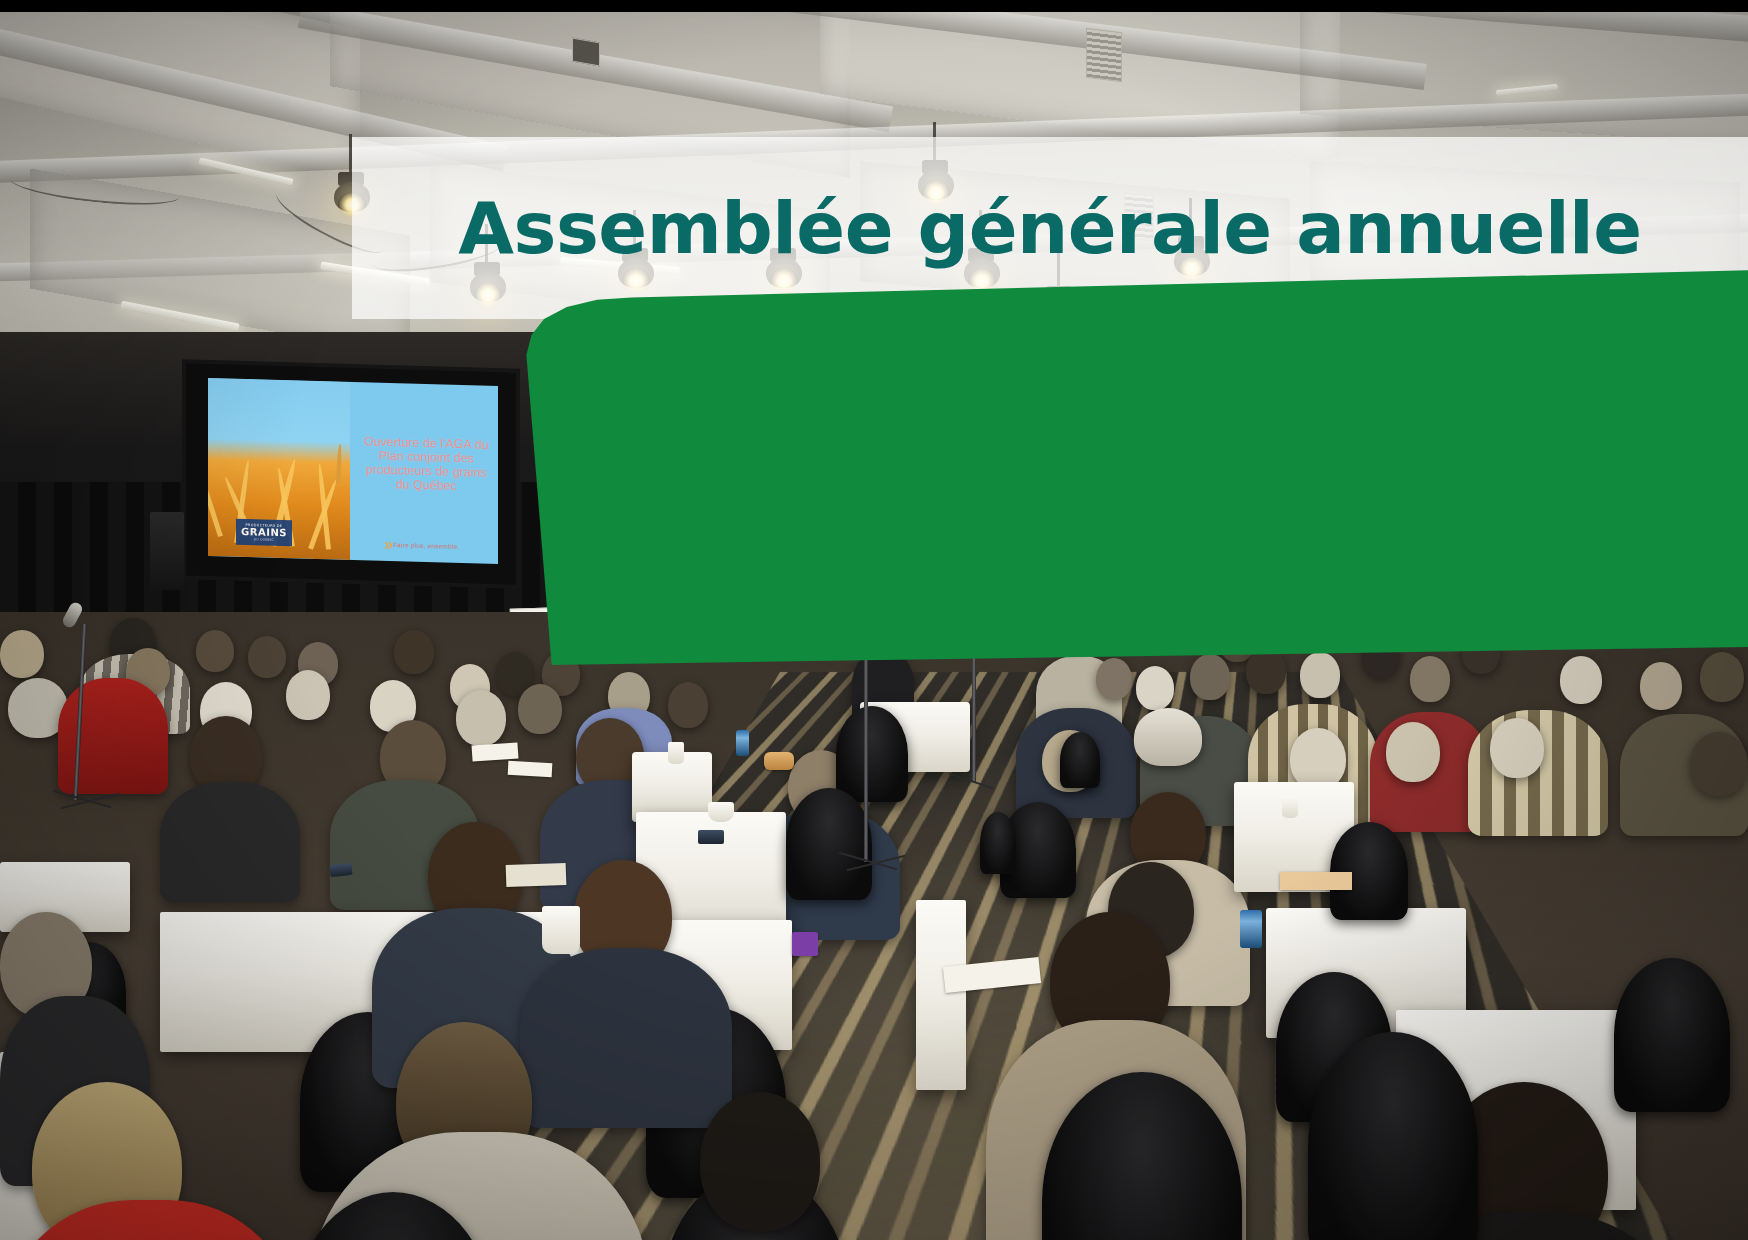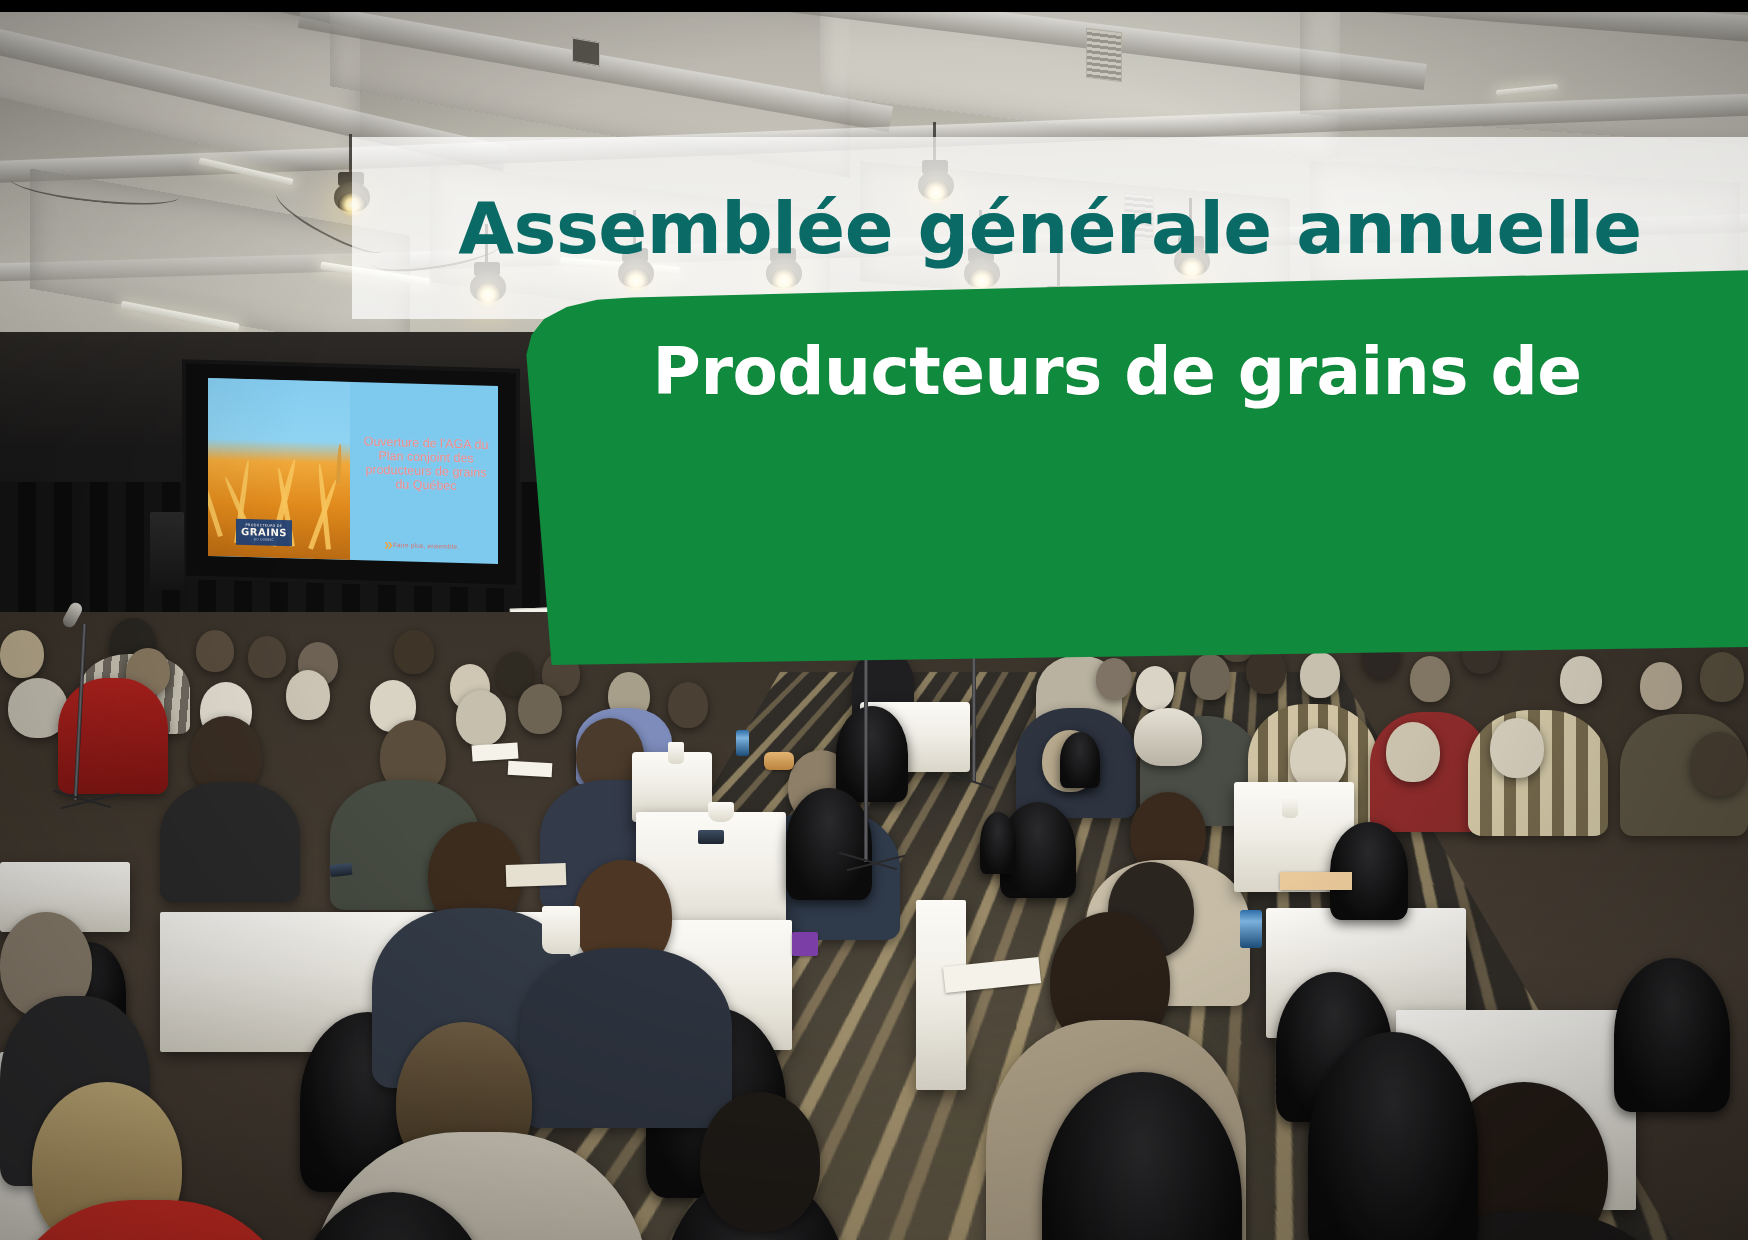--- a/index.html
+++ b/index.html
@@ -676,17 +676,16 @@
 
     <div class="vignette"></div>
   </div>
 
   <div class="banner-white">
     <div class="banner-white-title">Assemblée générale annuelle</div>
   </div>
 
   <div class="banner-green">
     <div class="banner-green-inner">
-      <span class="bg-line">Producteurs de grains de</span>
     </div>
   </div>
 
 </div>
 
 </body></html>

